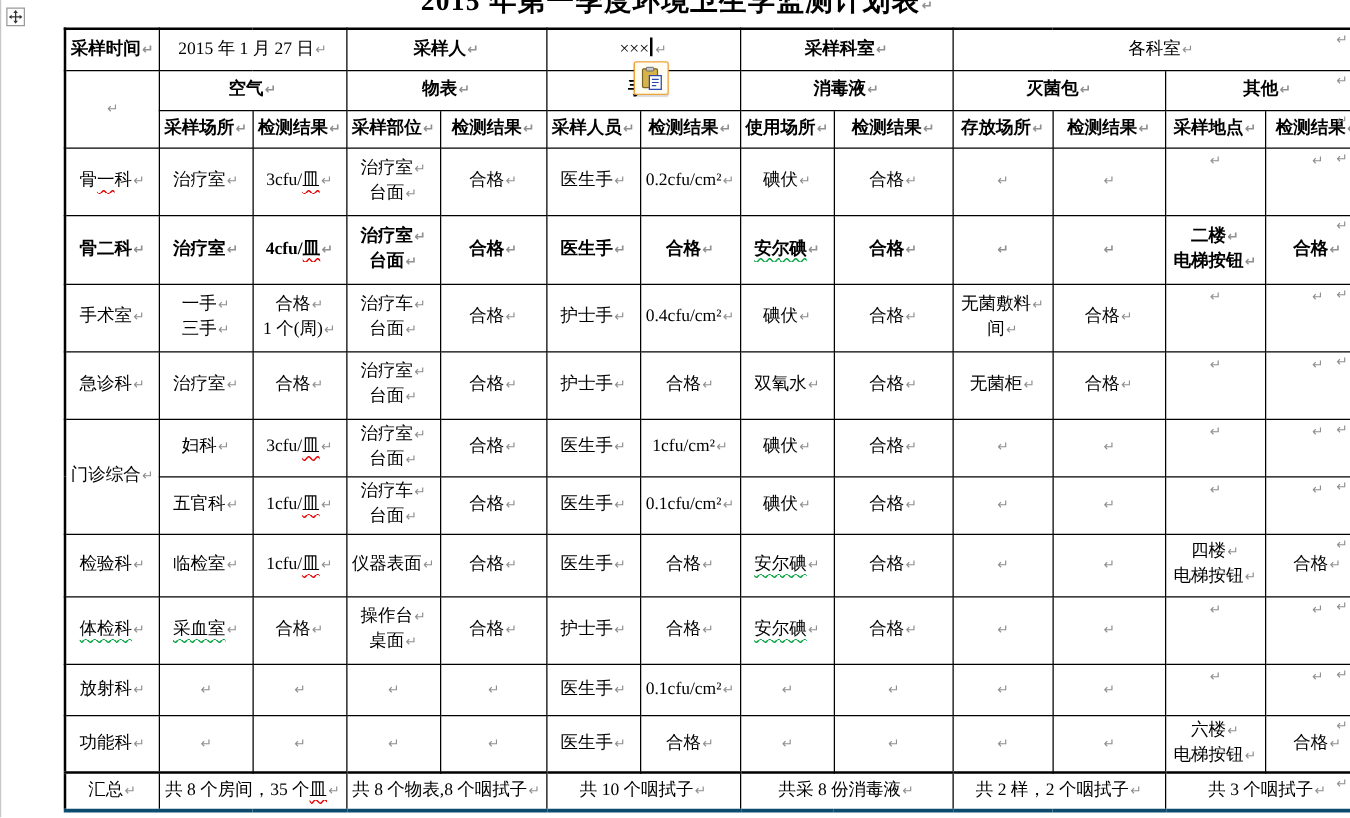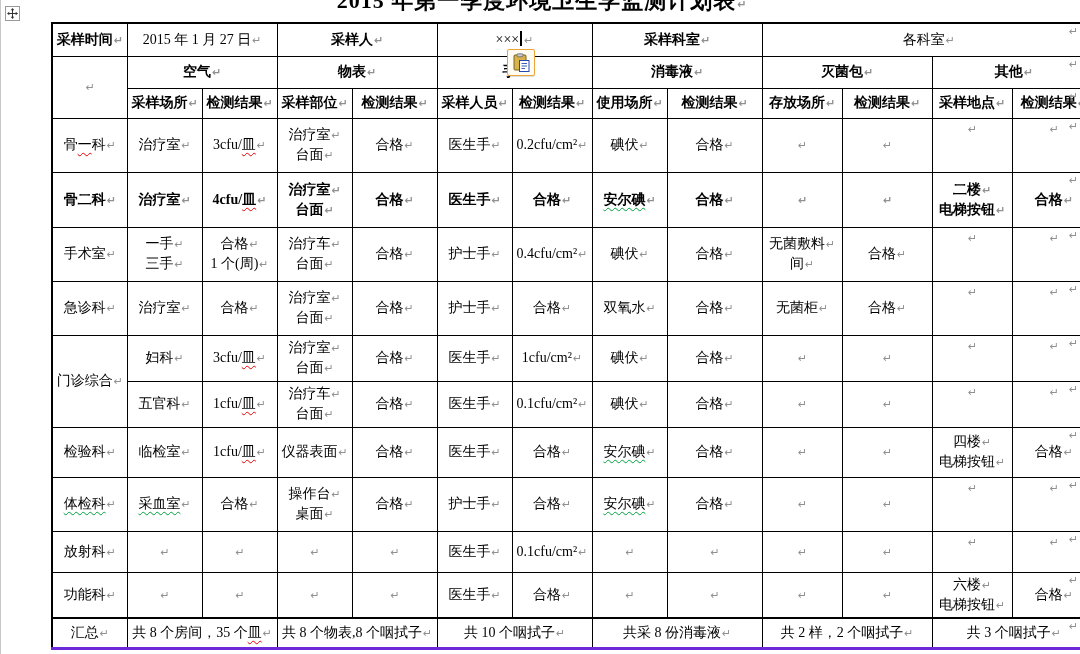--- a/index.html
+++ b/index.html
@@ -15,21 +15,21 @@
   .table-wrap{position:absolute;left:20px;top:22px;padding-left:31px;}
   table{
     border-collapse:collapse;table-layout:fixed;width:1044px;
     border:2px solid #000;
   }
   td{
     border:1px solid #000;text-align:center;vertical-align:middle;
     font-size:14px;padding:0 2px;line-height:1.4;overflow:hidden;
   }
   tr.thick-top td{border-top:2px solid #000;}
-  tr.thick-bottom td{border-bottom:3px solid #6d28d9;}
+  tr.thick-bottom td{border-bottom:3px solid #0c4a6e;}
   td.bold{font-weight:bold;}
   td.v-top{vertical-align:top;}
   .cell-line{white-space:nowrap;}
   .pilcrow{
     color:#909090;font-size:11px;margin-left:1px;
     font-family:"DejaVu Sans",sans-serif;
   }
   .wavy-red{
     text-decoration-line:underline;text-decoration-style:wavy;
     text-decoration-color:#e60000;text-decoration-thickness:1px;text-underline-offset:3px;

